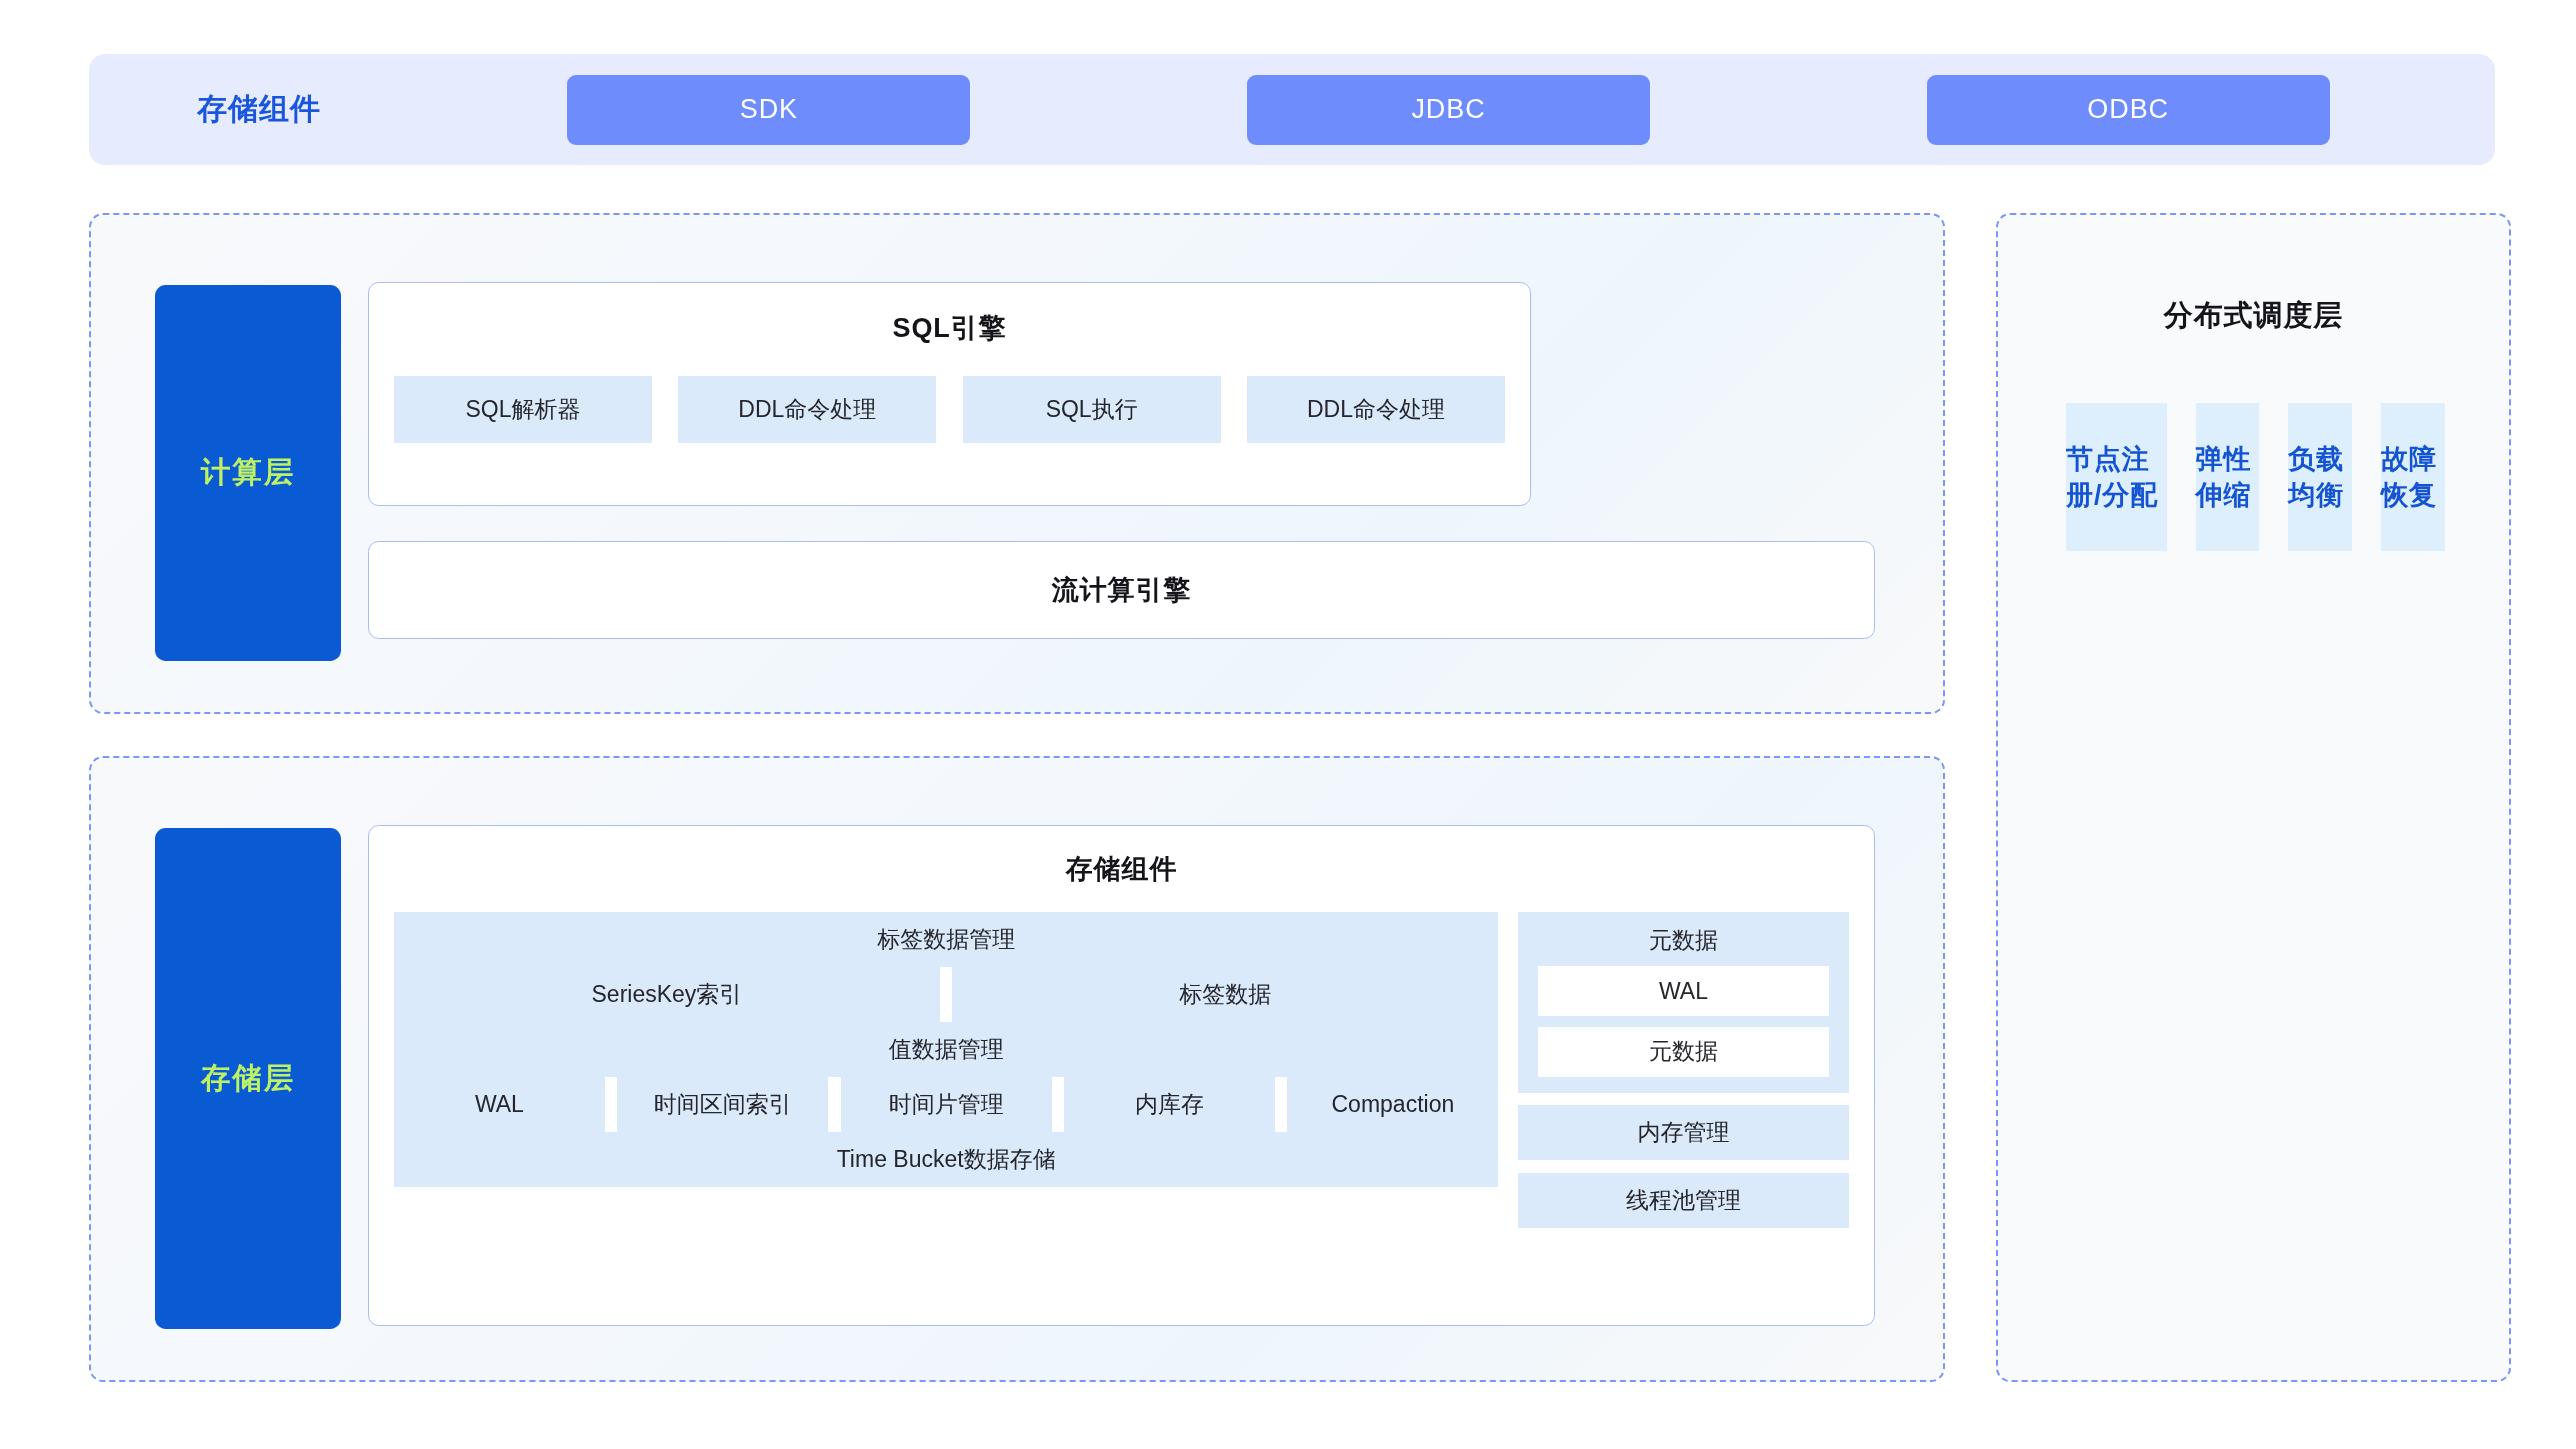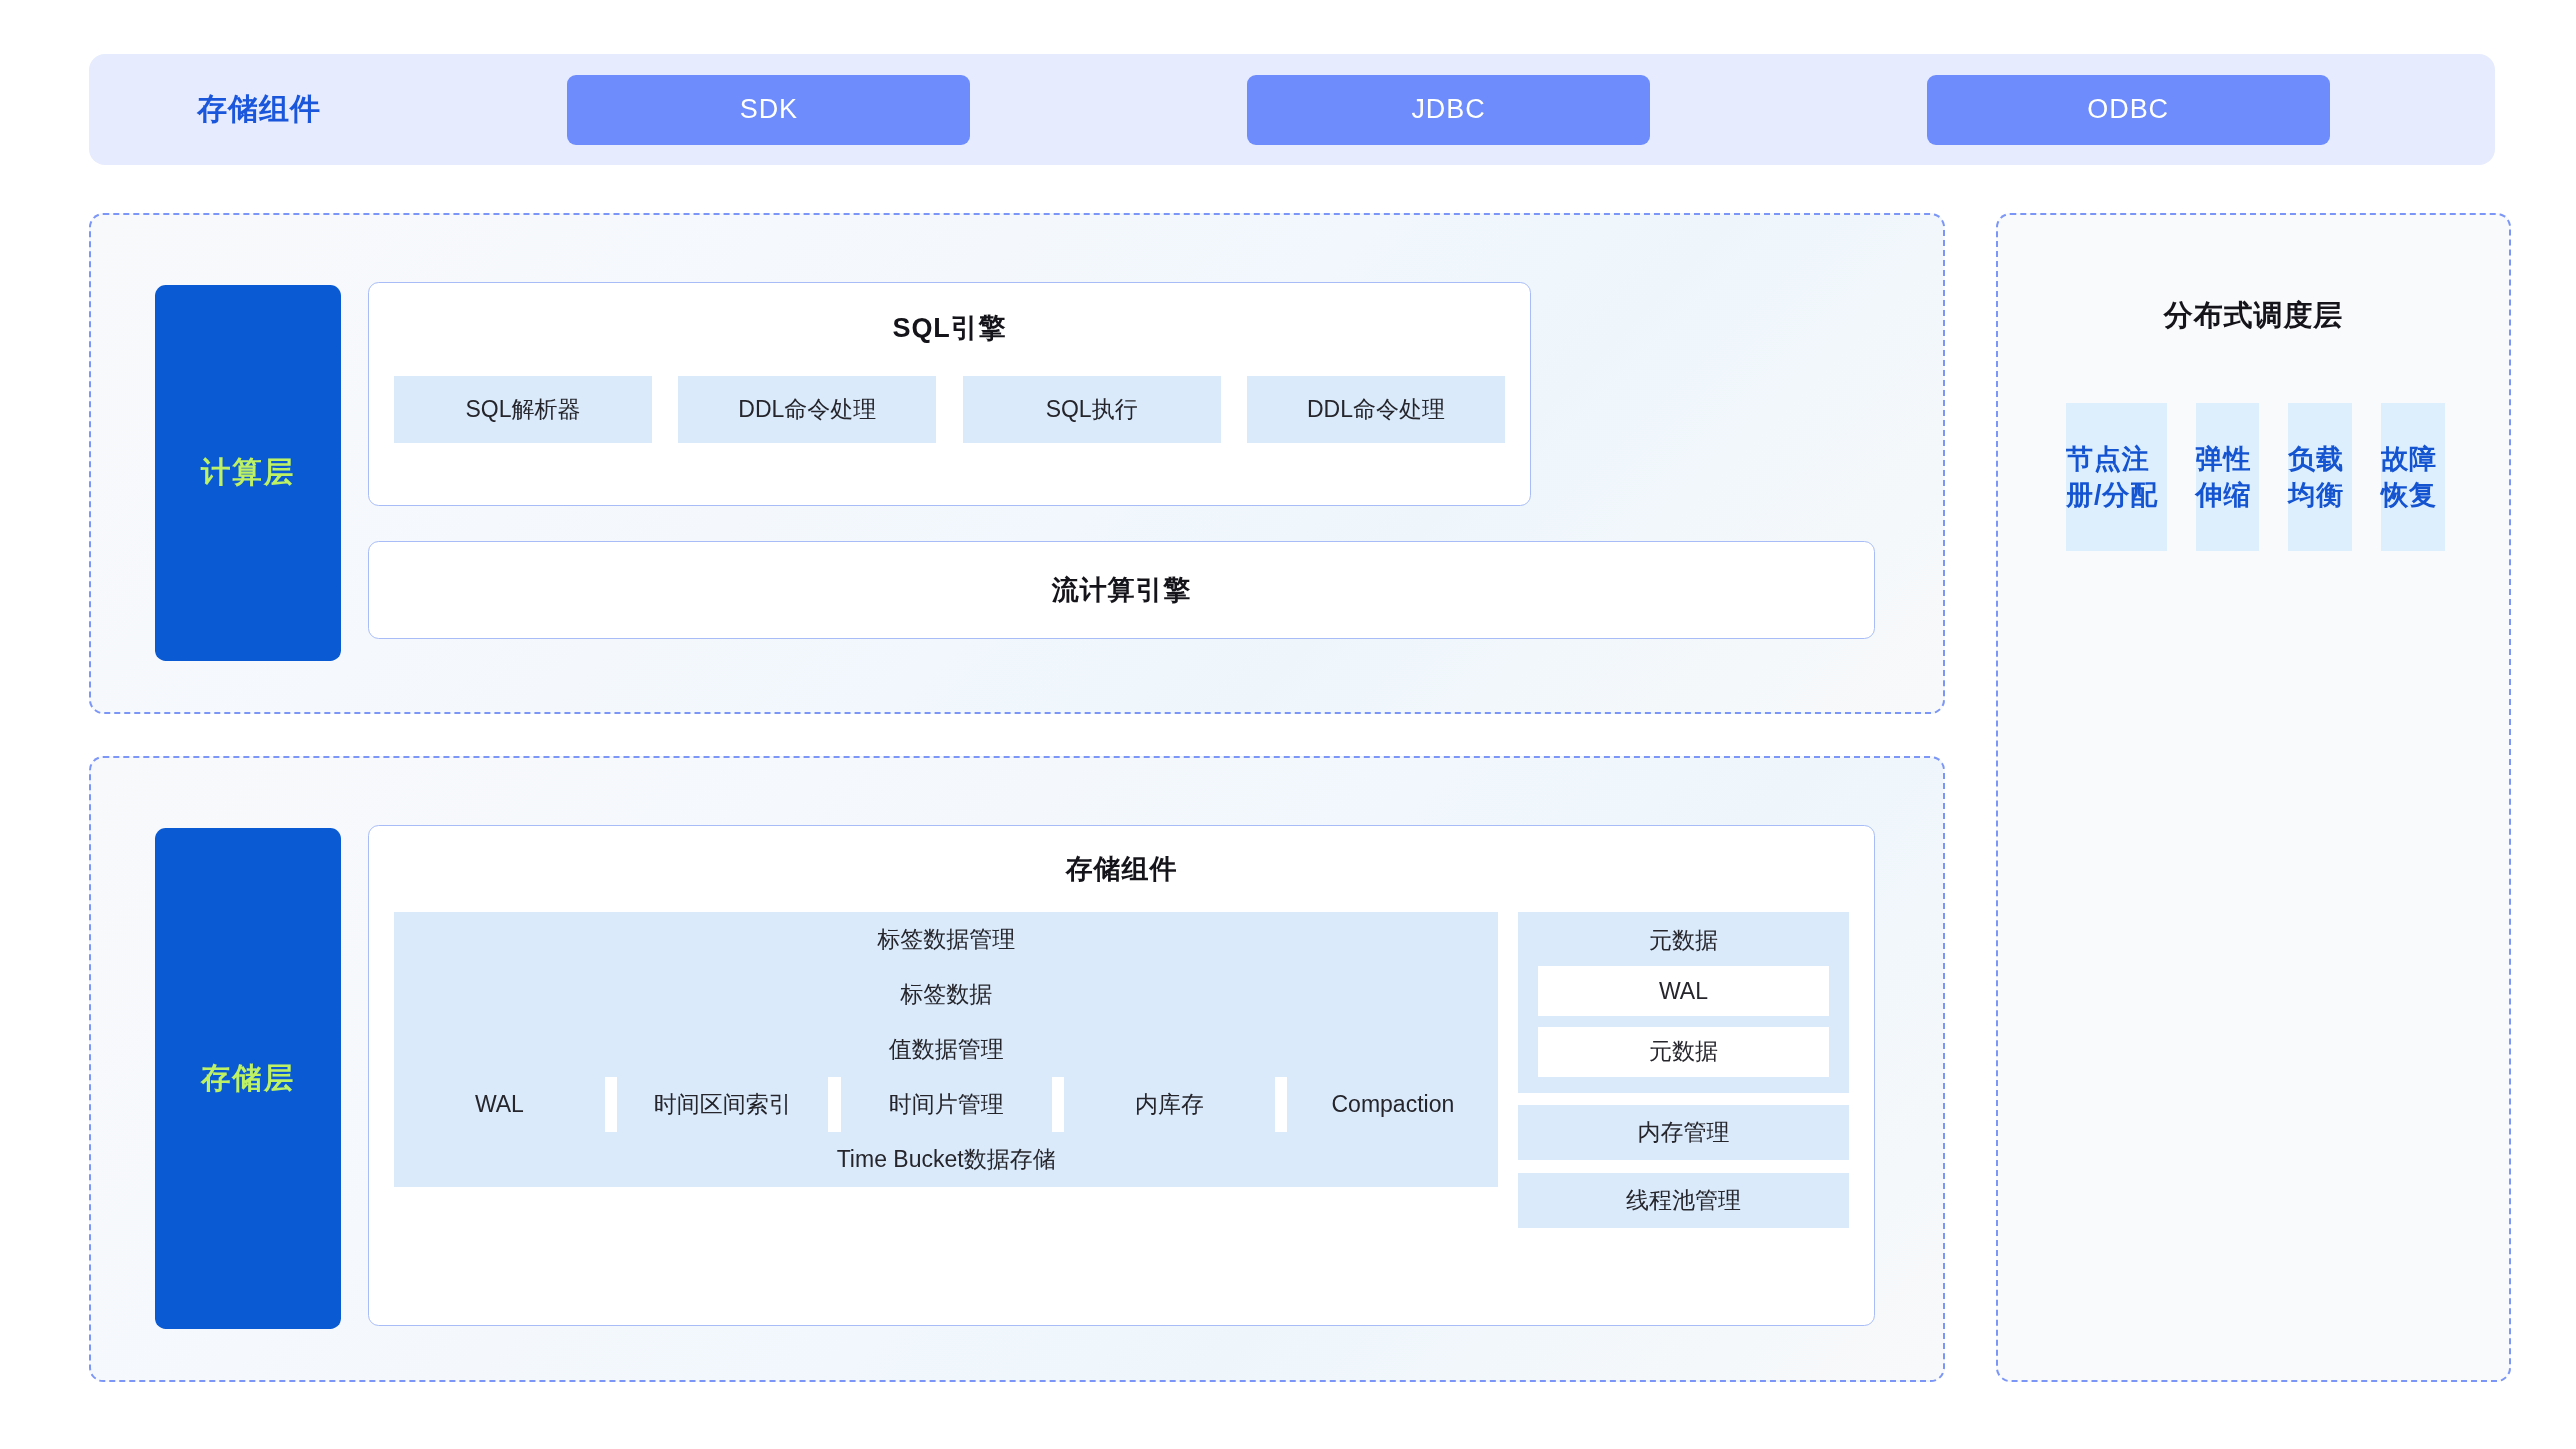--- a/index.html
+++ b/index.html
@@ -296,20 +296,21 @@
 
     <div class="white-card" id="storage-card">
       <div class="card-title">存储组件</div>
 
       <div class="storage-body">
 
         <div class="storage-left">
           <div class="tile tile-full">标签数据管理</div>
 
           <div class="tile-row">
+            <div class="tile">SeriesKey索引</div>
             <div class="tile">标签数据</div>
           </div>
 
           <div class="tile tile-full">值数据管理</div>
 
           <div class="tile-row sub5">
             <div class="tile">WAL</div>
             <div class="tile">时间区间索引</div>
             <div class="tile">时间片管理</div>
             <div class="tile">内库存</div>

